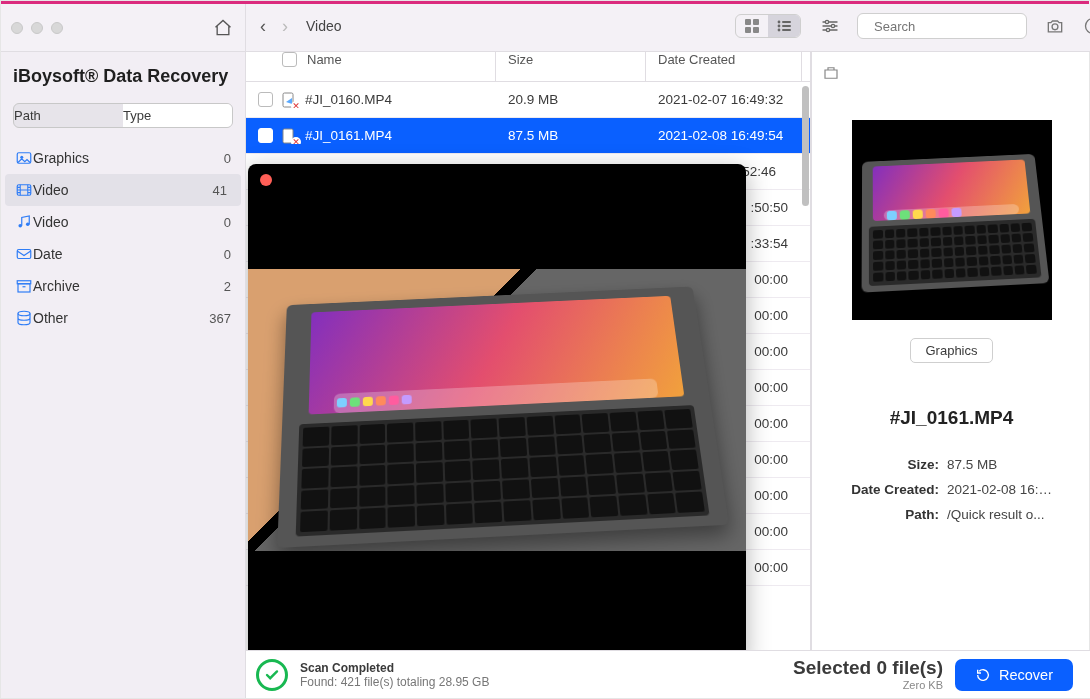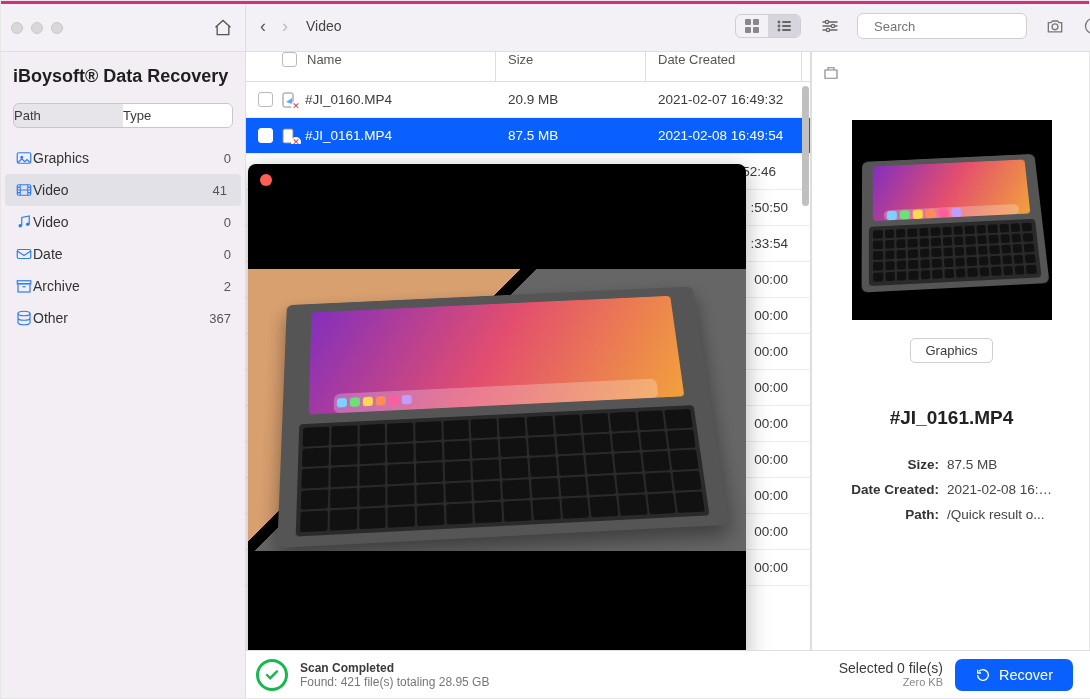--- a/index.html
+++ b/index.html
@@ -190,21 +190,21 @@
     gap:12px;
     background:#fff;
   }
   .scan-ico {
     width:32px; height:32px; border:3px solid var(--green); border-radius:50%;
     display:flex; align-items:center; justify-content:center; flex:0 0 32px;
   }
   .scan-text .t1 { font-size:12px; font-weight:600;}
   .scan-text .t2 { font-size:12px; color:#777;}
   .sel-info { margin-left:auto; text-align:right; line-height:1.15;}
-  .sel-info .t1 { font-size:14px; font-weight:400;}
+  .sel-info .t1 { font-size:19px; font-weight:700;}
   .sel-info .t2 { font-size:11px; color:#888;}
   .recover {
     background:var(--accent); color:#fff;
     display:flex; align-items:center; gap:8px;
     padding:8px 20px; border-radius:7px;
     font-size:14.5px;
   }
   .recover svg{width:16px;height:16px;}
 
   .pink-bar{ position:absolute; left:0; right:0; top:0; height:3px; background:var(--pink-top);}

